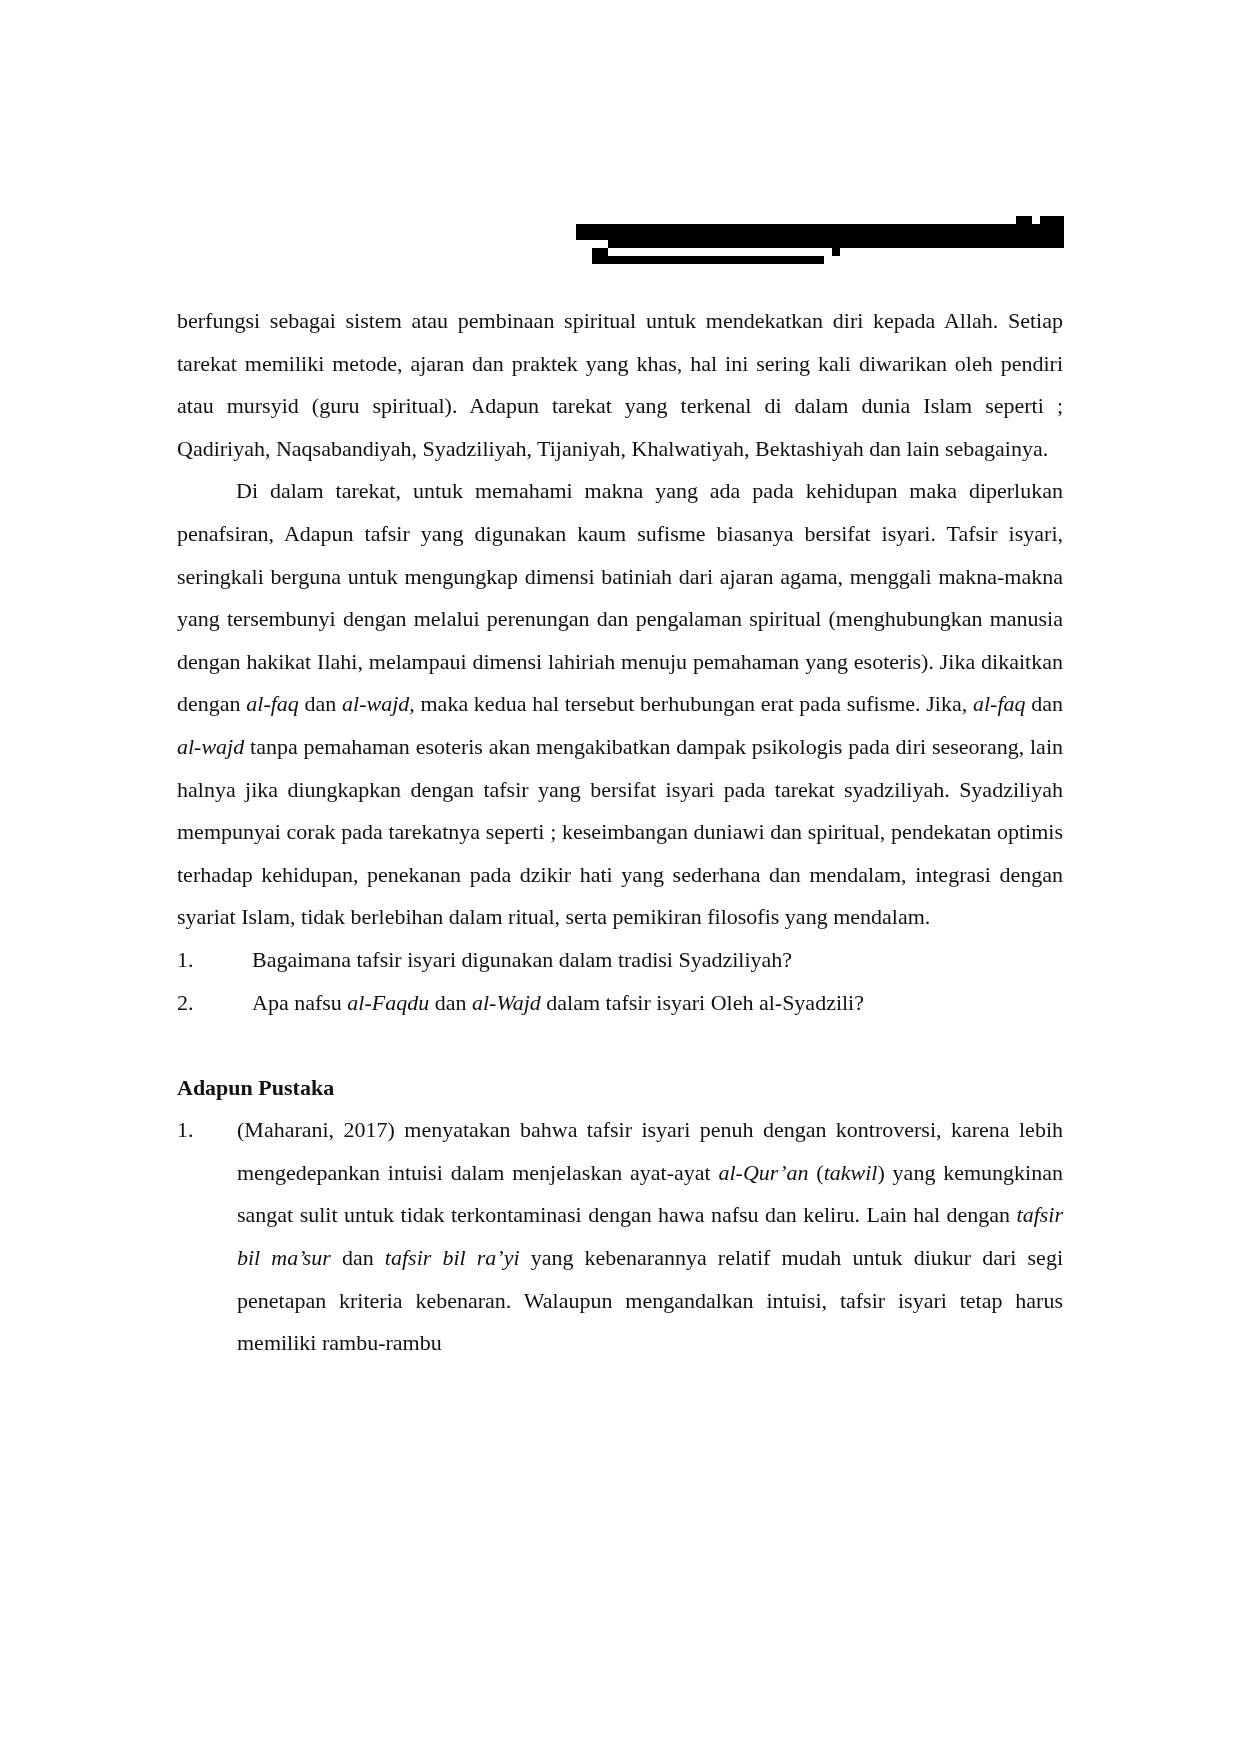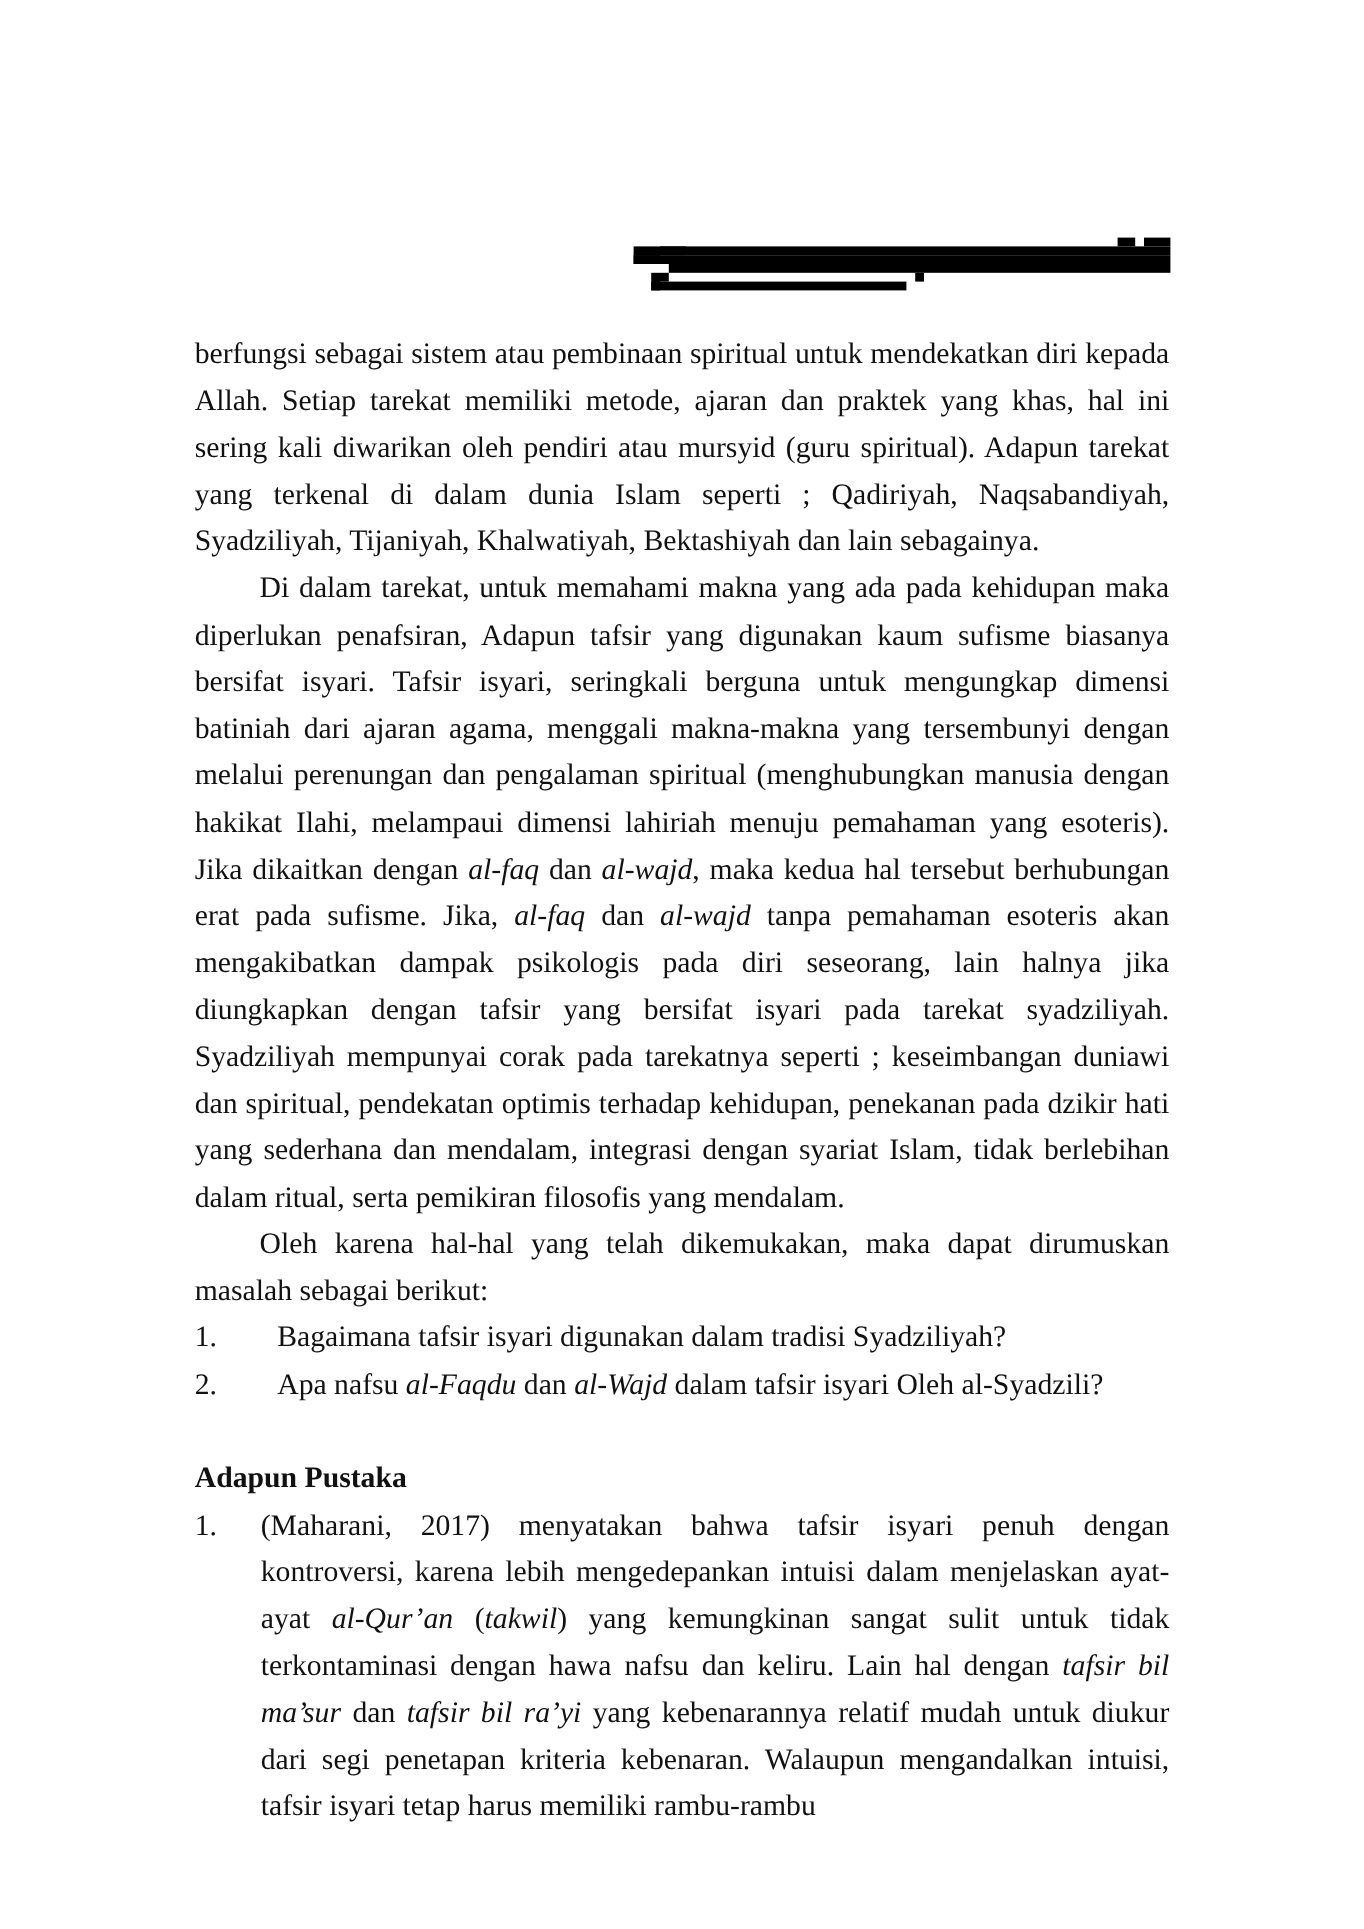--- a/index.html
+++ b/index.html
@@ -5,21 +5,21 @@
   html, body { margin: 0; padding: 0; background: #ffffff; }
   body { width: 1240px; height: 1754px; position: relative; overflow: hidden;
          font-family: "Liberation Serif", "DejaVu Serif", serif; color: #111111; }
   .page { position: absolute; left: 0; top: 0; width: 1240px; height: 1754px; background: #fff; }
 
   
   .redacted { position: absolute; left: 576px; top: 216px; width: 488px; height: 48px; }
   .redacted .px { position: absolute; background: #000; }
 
   .text { position: absolute; left: 177px; width: 886px; top: 300px;
-          font-size: 27px; line-height: 42.6px; }
+          font-size: 22px; line-height: 42.6px; }
   .text p { margin: 0; text-align: justify; }
   .indent { text-indent: 59px; }
   .gap { height: 42.6px; }
   .heading { font-weight: bold; margin: 0; }
 
   .q-item { display: flex; }
   .q-num { width: 75px; flex: none; }
   .q-text { flex: 1; }
 
   .ref-item { display: flex; }
@@ -49,21 +49,20 @@
 
   <div class="text">
     <p>
       <span>berfungsi sebagai sistem atau pembinaan spiritual untuk mendekatkan diri kepada Allah. Setiap tarekat memiliki metode, ajaran dan praktek yang khas, hal ini sering kali diwarikan oleh pendiri  atau mursyid (guru spiritual). Adapun tarekat yang terkenal di dalam dunia Islam seperti ; Qadiriyah, Naqsabandiyah, Syadziliyah, Tijaniyah, Khalwatiyah, Bektashiyah dan lain sebagainya.</span>
     </p>
 
     <p class="indent">
       <span>Di dalam tarekat, untuk memahami makna yang ada pada kehidupan maka diperlukan penafsiran, Adapun tafsir yang digunakan kaum sufisme biasanya bersifat isyari. Tafsir isyari, seringkali berguna untuk mengungkap dimensi batiniah dari ajaran agama, menggali makna-makna yang tersembunyi dengan melalui perenungan dan pengalaman spiritual (menghubungkan manusia dengan hakikat Ilahi, melampaui dimensi lahiriah menuju pemahaman yang esoteris). Jika dikaitkan dengan </span><i>al-faq</i><span> dan </span><i>al-wajd</i><span>, maka kedua hal tersebut berhubungan erat pada sufisme. Jika, </span><i>al-faq</i><span> dan </span><i>al-wajd</i><span> tanpa pemahaman esoteris akan mengakibatkan dampak psikologis pada diri seseorang, lain halnya jika diungkapkan dengan tafsir yang bersifat isyari pada tarekat syadziliyah. Syadziliyah mempunyai corak pada tarekatnya seperti ; keseimbangan duniawi dan spiritual, pendekatan optimis terhadap kehidupan, penekanan pada dzikir hati yang sederhana dan mendalam, integrasi dengan syariat Islam, tidak berlebihan dalam ritual, serta pemikiran filosofis yang mendalam.</span>
     </p>
 
-    <p class="indent">Oleh karena hal-hal yang telah dikemukakan, maka dapat dirumuskan masalah sebagai berikut:</p>
 
     <div class="q-item">
       <span class="q-num">1.</span>
       <span class="q-text"><span>Bagaimana tafsir isyari digunakan dalam tradisi Syadziliyah?</span></span>
     </div>
     <div class="q-item">
       <span class="q-num">2.</span>
       <span class="q-text"><span>Apa nafsu </span><i>al-Faqdu</i><span> dan </span><i>al-Wajd</i><span> dalam tafsir isyari Oleh al-Syadzili?</span></span>
     </div>
 

